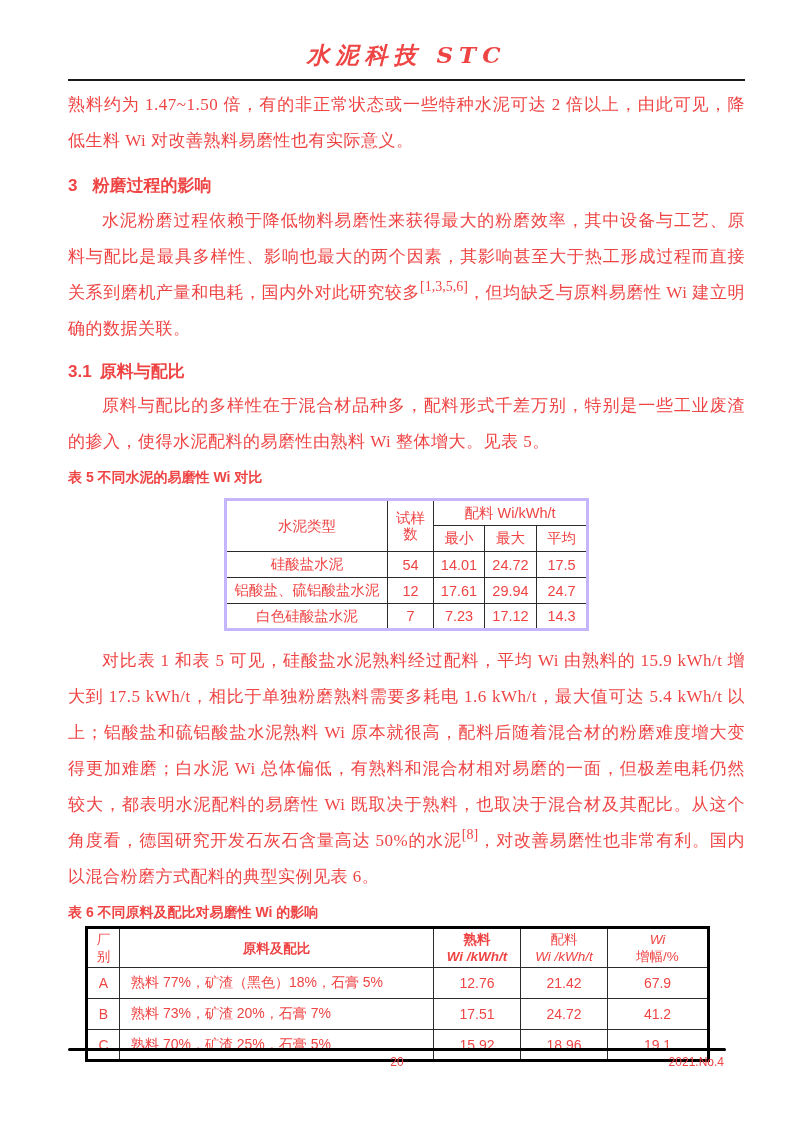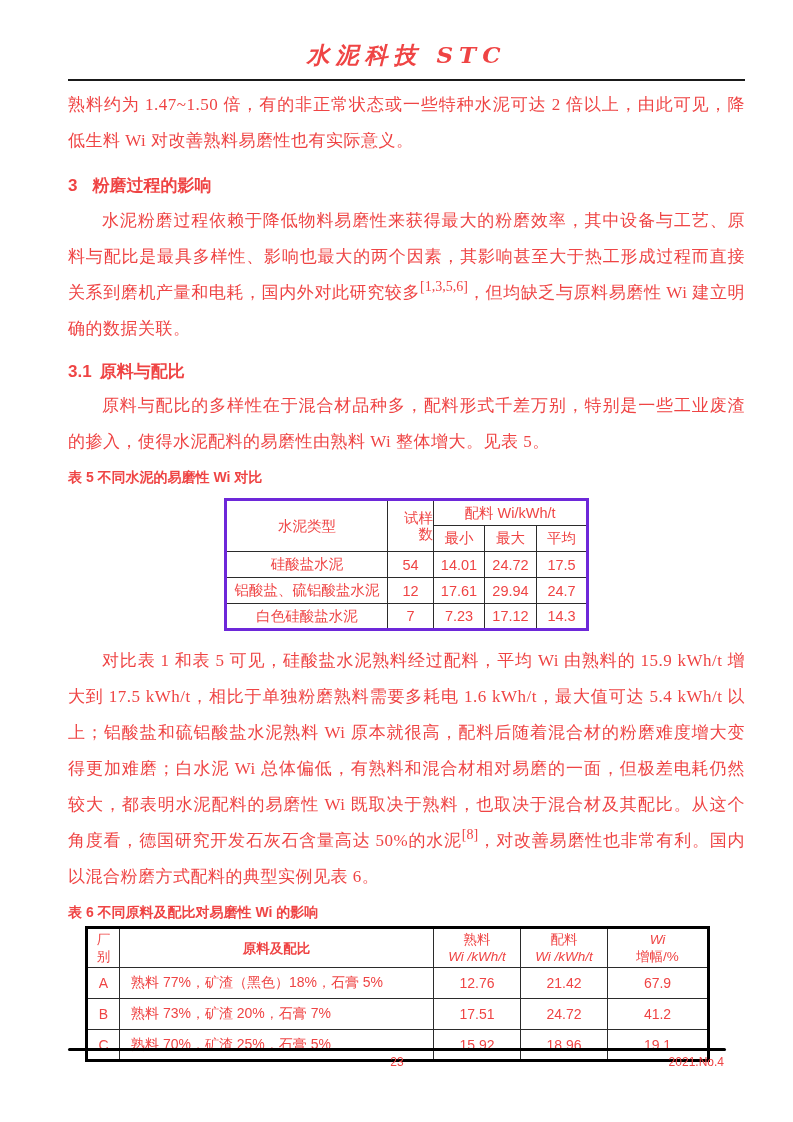--- a/index.html
+++ b/index.html
@@ -54,34 +54,34 @@
     font-size:14px;
     text-align:left;
     margin:8px 0 5px 0;
     line-height:18px;
   }
   
   table{border-collapse:collapse;font-family:"Liberation Sans", sans-serif;table-layout:fixed;}
   td{border:1px solid #2b2b2b;text-align:center;padding:0;}
   .two-line{line-height:16px;padding:2px 0;}
   
-  .t5{margin:12px auto;border:3px solid #6d28d9;}
+  .t5{margin:12px auto;border:3px solid #c4b5fd;}
   .t5 td{font-size:14.5px;}
   .t5 .c-type{width:160px;}
-  .t5 .c-n{width:45px;text-align:right;}
+  .t5 .c-n{width:45px;}
   .t5 .c-min{width:50px;}
   .t5 .c-max{width:51px;}
   .t5 .c-avg{width:49px;}
   .t5 tr{height:26px;}
   
   .t6{width:625px;margin-left:17px;border:3px solid #000;}
   .t6 td{font-size:14px;}
   .t6 .c-plant{width:31px;}
   .t6 .c-mix{width:313px;font-weight:bold;}
-  .t6 .c-cl{width:86px;}
+  .t6 .c-cl{width:86px;font-weight:bold;}
   .t6 .c-bl{width:86px;}
   .t6 .c-in{width:99px;}
   .t6 tr.h{height:38px;}
   .t6 tr.d{height:31px;}
   .t6 td.mix{text-align:left;padding-left:11px;}
   .t6 .hc{font-size:13.5px;line-height:17px;}
   .hc .lat{font-style:italic;}
   
   .footer{position:absolute;left:68px;right:67px;top:1048px;}
   .footer-rule{height:3px;background:#000;border-radius:3px;}
@@ -196,18 +196,18 @@
       <td>15.92</td>
       <td>18.96</td>
       <td>19.1</td>
     </tr>
   </tbody>
     </table>
 
   <div class="footer">
     <div class="footer-rule"></div>
     <div class="footer-row">
-      <span class="page-number">23</span>
+      <span class="page-number">20</span>
       <span class="issue">2021.No.4</span>
     </div>
   </div>
 
 </div>
 
 </body></html>

